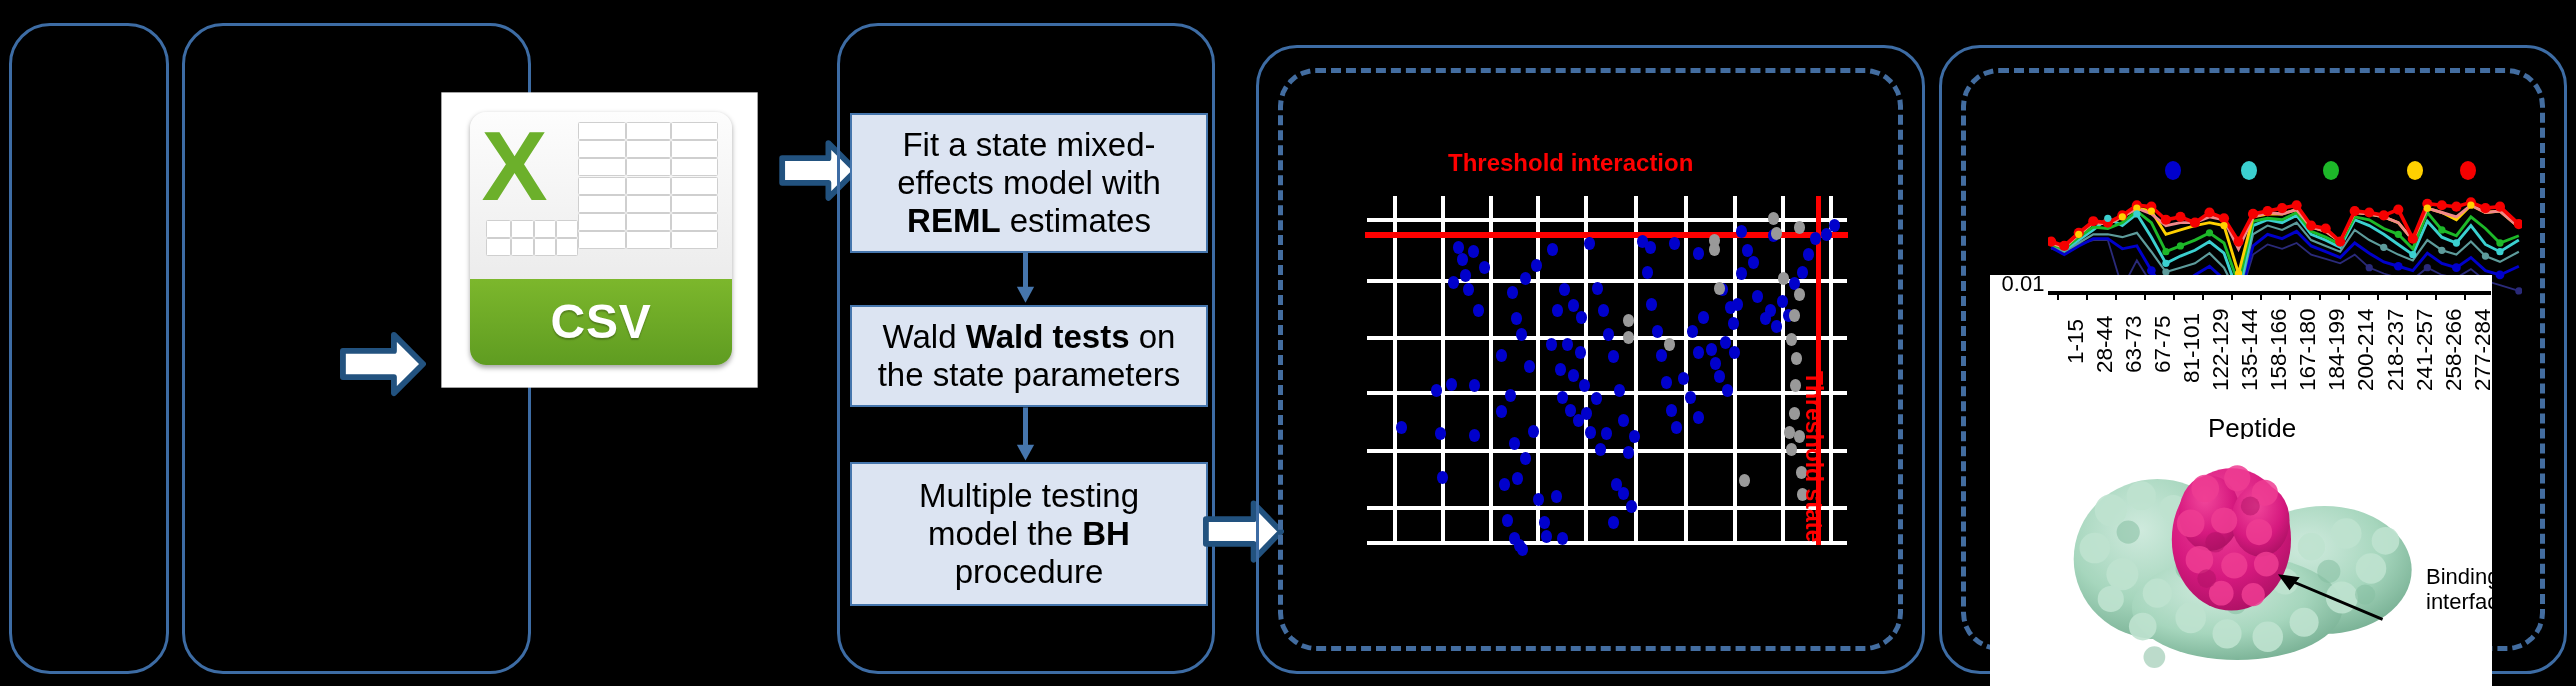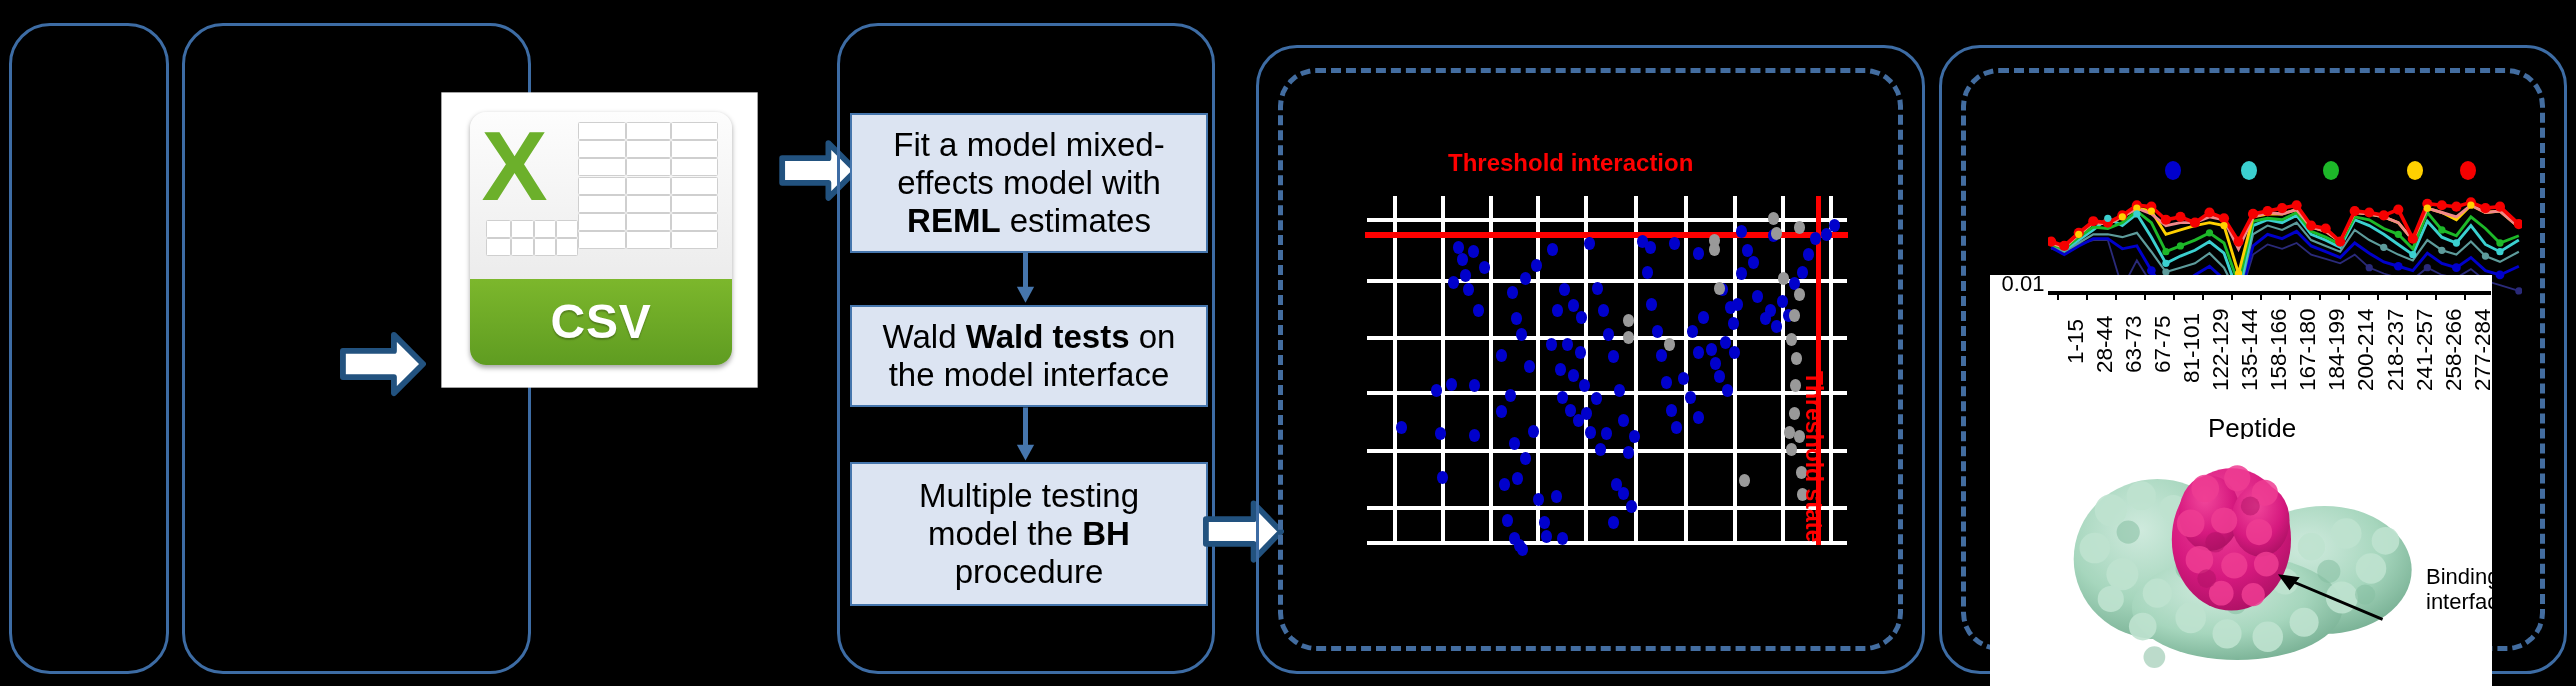--- a/index.html
+++ b/index.html
@@ -191,36 +191,36 @@
   <div class="block-arrow" style="left:779px; top:138px; width:80px; height:65px;">
     <svg width="80" height="65" viewBox="0 0 110 90">
       <path d="M4,28 L68,28 L68,7 L106,45 L68,83 L68,62 L4,62 Z" fill="#ffffff" stroke="#22527f" stroke-width="8" stroke-linejoin="round"></path>
     </svg>
   </div>
 
   <div class="panel" style="left:837px; top:23px; width:378px; height:651px;"></div>
 
   <div class="flow-box" style="left:850px; top:113px; width:358px; height:140px; font-size:33px;">
     <div class="inner">
-      <div><span>Fit a model mixed-</span></div>
+      <div><span>Fit a state mixed-</span></div>
       <div><span>effects model with</span></div>
       <div><b>REML</b><span> estimates</span></div>
     </div>
   </div>
   <div class="flow-conn" style="left:1022px; top:252px; width:7.3px; height:51px;">
     <svg width="23" height="51" viewBox="0 0 32 70" style="margin-left:-8px;">
       <line x1="16" y1="0" x2="16" y2="52" stroke="#4676ad" stroke-width="7"></line>
       <path d="M4,48 L28,48 L16,70 Z" fill="#4676ad"></path>
     </svg>
   </div>
 
   <div class="flow-box" style="left:850px; top:305px; width:358px; height:102px; font-size:33px;">
     <div class="inner">
       <div><span>Wald </span><b>Wald tests</b><span> on</span></div>
-      <div><span>the model interface</span></div>
+      <div><span>the state parameters</span></div>
     </div>
   </div>
   <div class="flow-conn" style="left:1022px; top:407px; width:7.3px; height:54px;">
     <svg width="23" height="54" viewBox="0 0 32 74" style="margin-left:-8px;">
       <line x1="16" y1="0" x2="16" y2="56" stroke="#4676ad" stroke-width="7"></line>
       <path d="M4,52 L28,52 L16,74 Z" fill="#4676ad"></path>
     </svg>
   </div>
 
   <div class="flow-box" style="left:850px; top:462px; width:358px; height:144px; font-size:33px;">

